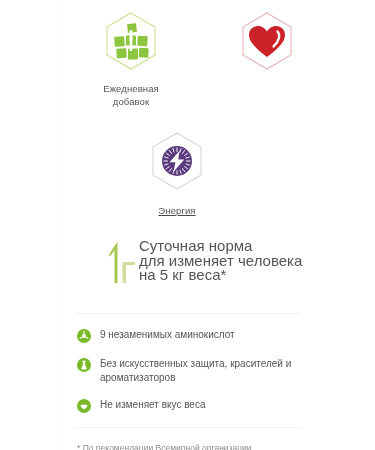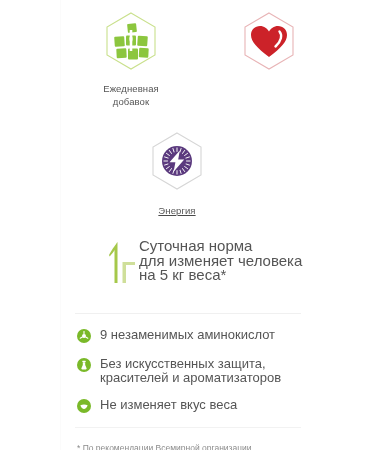--- a/index.html
+++ b/index.html
@@ -28,21 +28,21 @@
     width: 255px;
     height: 450px;
     box-sizing: border-box;
     background: #ffffff;
     border-left: 1px solid #fbfbfb;
   }
 
   
   .benefits-row {
     display: flex;
-    justify-content: space-between;
+    justify-content: flex-start;
     align-items: flex-start;
     padding-top: 10px;
     gap: 16px;
   }
   .benefit {
     width: 92px;
     margin-left: 24px;
     text-align: center;
   }
   .benefit.second { margin-left: 28px; }
@@ -105,21 +105,21 @@
   }
   .feature-icon {
     width: 14px;
     height: 14px;
     flex: 0 0 14px;
     margin-top: 1px;
   }
   .feature-icon svg { display: block; }
   .feature-text {
     margin-left: 9px;
-    font-size: 13px;
+    font-size: 10px;
     line-height: 13.5px;
     color: #555555;
   }
 
   
   .footnote-divider {
     height: 1px;
     background: #f2f2f2;
     margin: 10px 14px 0 14px;
   }

